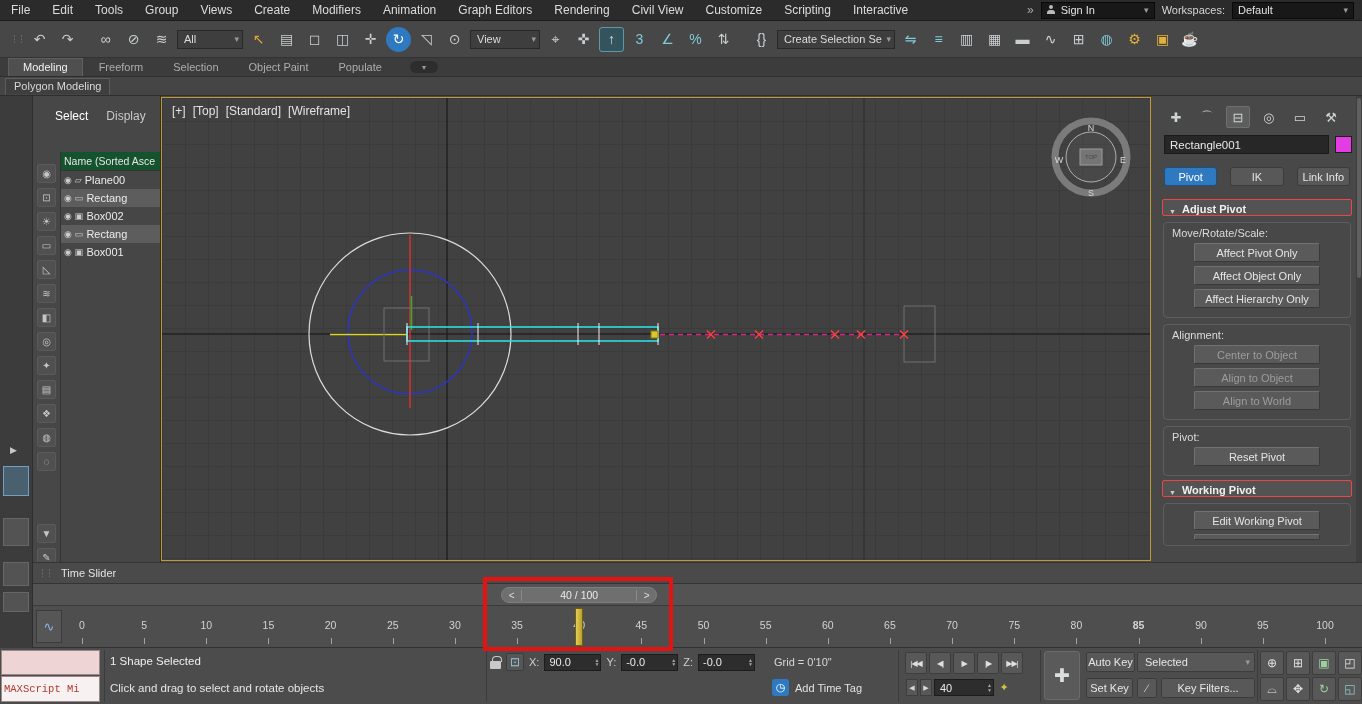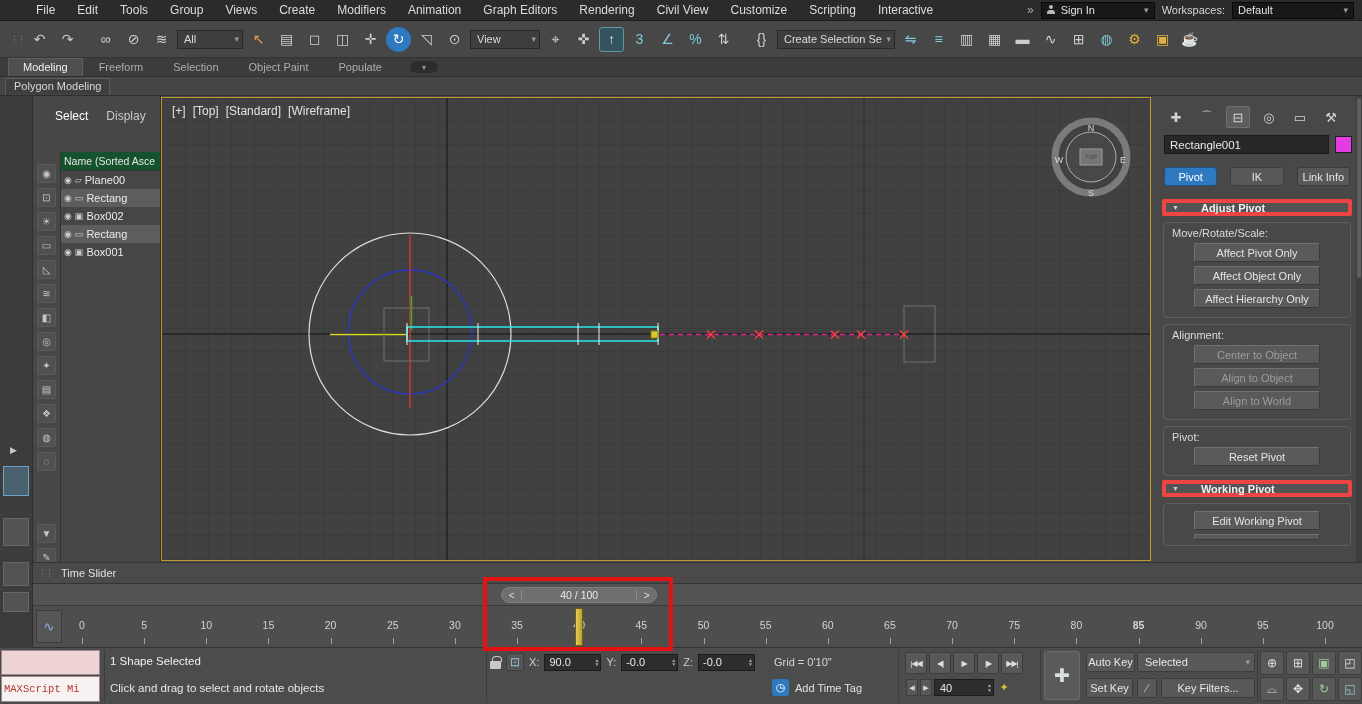--- a/index.html
+++ b/index.html
@@ -1,21 +1,21 @@
 <!DOCTYPE html>
 <html style="--accent: #2e79c0; --magenta: #e23ce2; --cyan: #2adede; --traj: #e0218a; --yellow: #ddc52c; --annotation: #e51212; --vpborder: #bf9b2e; --vpbg: #414141;"><head>
 <meta charset="utf-8">
 <style>
 *{margin:0;padding:0;box-sizing:border-box;font-family:"Liberation Sans",sans-serif;}
 html,body{background:#2b2b2b;}
 #root{position:relative;width:1362px;height:704px;background:#4a4a4a;overflow:hidden;color:#ddd;font-size:11px;}
 
 
 .menubar{position:absolute;left:0;top:0;width:100%;height:21px;background:#2b2b2b;display:flex;align-items:center;border-bottom:1px solid #1c1c1c;z-index:10;}
-#menu-items{display:flex;height:100%;padding-left:25px;}
+#menu-items{display:flex;height:100%;}
 .menu-item{padding:0 11px;display:flex;align-items:center;color:#dcdcdc;font-size:12px;cursor:default;}
 .menubar-right{margin-left:auto;display:flex;align-items:center;gap:7px;padding-right:8px;}
 .overflow-chevron{color:#a8a8a8;font-size:12px;}
 .signin{display:flex;align-items:center;gap:5px;background:#181818;border:1px solid #090909;height:17px;padding:0 5px;width:114px;}
 .person-icon{width:9px;height:10px;position:relative;flex:0 0 9px;}
 .person-icon::before{content:"";position:absolute;left:2.5px;top:0;width:4px;height:4px;border-radius:50%;background:#b9b9b9;}
 .person-icon::after{content:"";position:absolute;left:.5px;top:4.5px;width:8px;height:4.5px;border-radius:3px 3px 0 0;background:#b9b9b9;}
 .signin-label{color:#e2e2e2;font-size:11px;flex:1;}
 .dd-arrow{color:#9a9a9a;font-size:9px;}
 .ws-label{color:#d5d5d5;font-size:11px;}
@@ -75,21 +75,21 @@
 .cmd-icons{display:flex;gap:7px;padding:10px 8px 6px 12px;}
 .cmd-icon{width:24px;height:22px;display:flex;align-items:center;justify-content:center;color:#ced3d5;font-size:13px;border-radius:2px;}
 .cmd-icon.active{background:#5d5d5d;border:1px solid #707070;}
 .name-row{display:flex;align-items:center;gap:6px;padding:1px 10px 6px 12px;}
 .name-field{flex:1;height:19px;background:#272727;border:1px solid #1a1a1a;color:#e8e8e8;display:flex;align-items:center;padding:0 5px;font-size:11.5px;}
 .color-swatch{width:17px;height:17px;background:var(--magenta);border:1px solid #1f1f1f;flex:0 0 17px;}
 .cmd-tabs{display:flex;gap:13px;padding:7px 12px 9px 12px;}
 .cmd-tab{flex:1;height:19px;background:#585858;border:1px solid #3b3b3b;border-radius:3px;display:flex;align-items:center;justify-content:center;color:#e5e5e5;font-size:11px;}
 .cmd-tab.active{background:var(--accent);border-color:#1e4f82;color:#fff;}
 .rollout{margin:4px 10px 0 10px;}
-.rollout-header{height:17px;background:#535353;border:4px solid #ef4444;border-radius:2px;display:flex;align-items:center;gap:22px;padding:0 6px;color:#f0f0f0;font-weight:bold;font-size:11px;}
+.rollout-header{height:17px;background:#535353;border:1px solid #ef4444;border-radius:2px;display:flex;align-items:flex-end;gap:6px;padding:0 6px;color:#f0f0f0;font-weight:bold;font-size:11px;}
 .rollout-arrow{font-size:7px;color:#cfcfcf;}
 .groupbox{border:1px solid #5e5e5e;border-radius:4px;margin:6px 1px 0 1px;padding:3px 4px 5px 4px;}
 .group-label{font-size:11px;color:#dadada;margin:1px 0 2px 4px;}
 .panel-btn{width:126px;height:19px;margin:4px auto;background:#5a5a5a;border:1px solid #393939;border-top-color:#717171;border-left-color:#717171;border-radius:2px;color:#e4e4e4;display:flex;align-items:center;justify-content:center;font-size:11px;}
 .panel-btn.disabled{color:#9c9c9c;}
 .cmd-scroll{position:absolute;right:0;top:0;width:6px;height:100%;background:#3e3e3e;}
 .cmd-scroll-thumb{position:absolute;left:1px;top:2px;width:4px;height:180px;background:#606060;border-radius:2px;}
 
 
 .ts-caption{position:absolute;left:33px;top:562px;width:1329px;height:22px;background:#4a4a4a;border-top:1px solid #343434;border-bottom:1px solid #343434;display:flex;align-items:center;gap:9px;padding-left:5px;}

